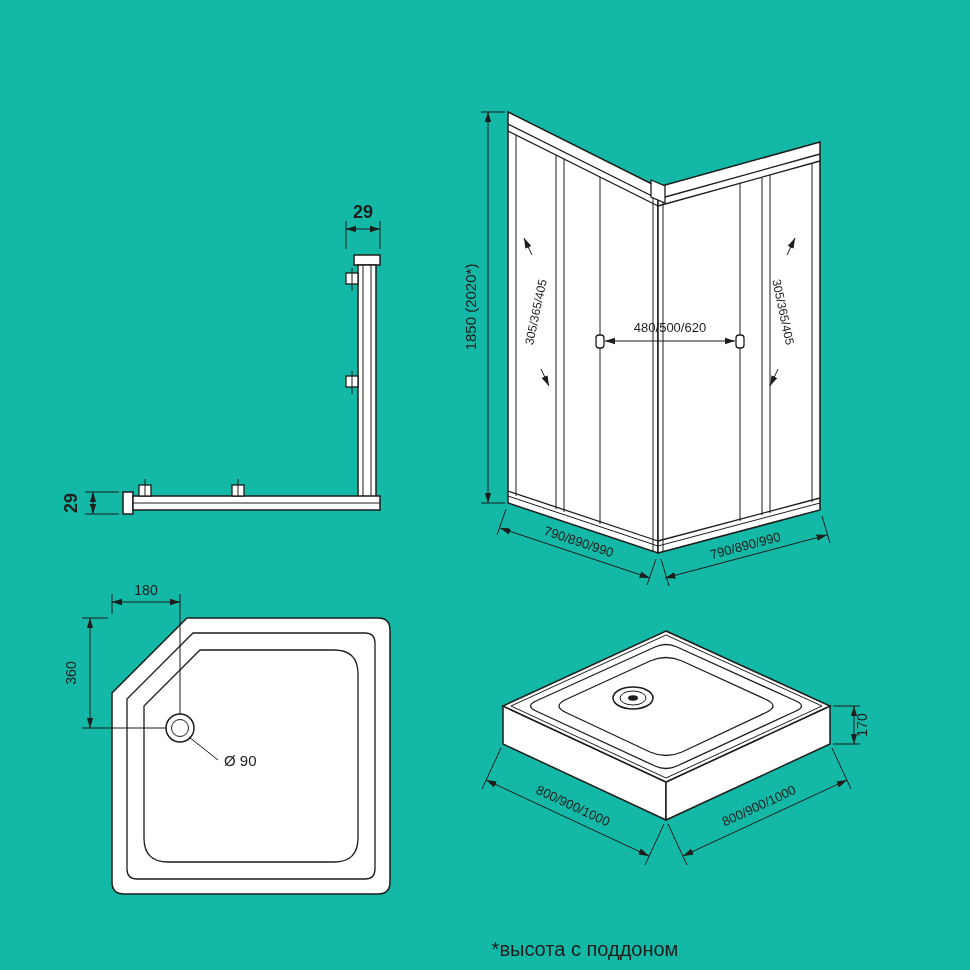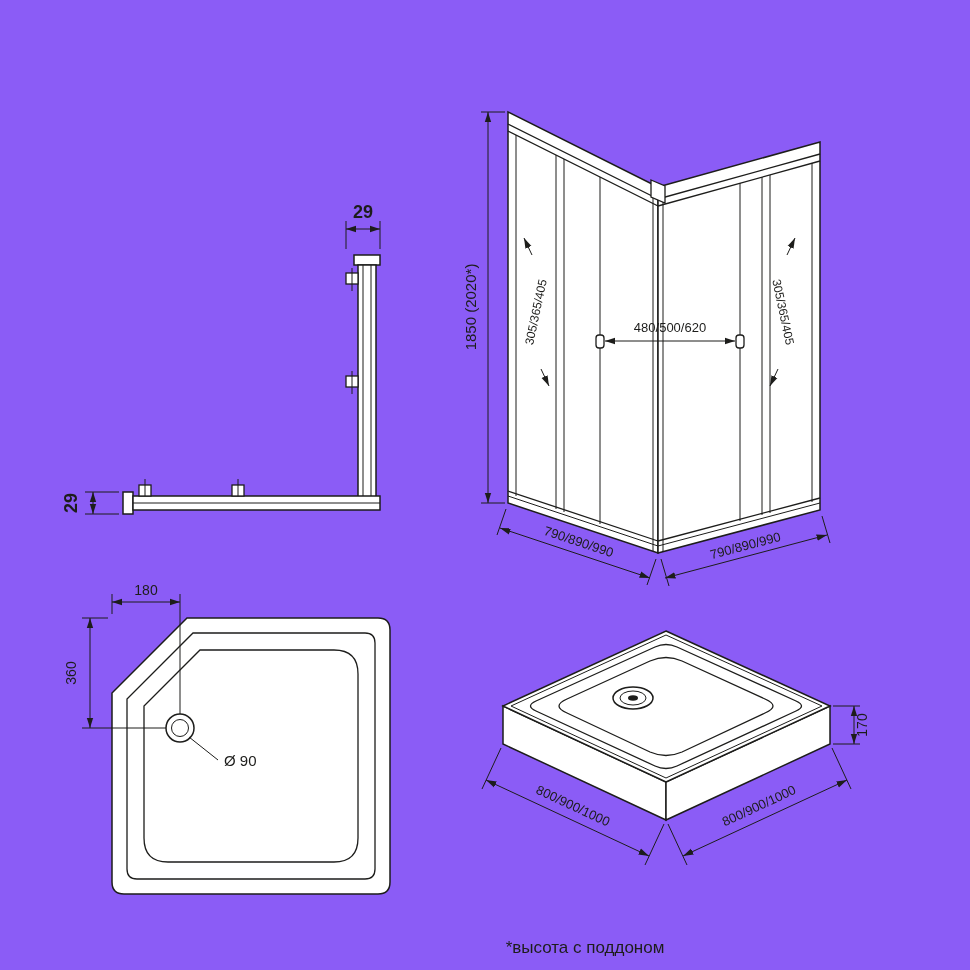--- a/index.html
+++ b/index.html
@@ -1,31 +1,31 @@
 <!DOCTYPE html>
 <html><head>
 <meta charset="utf-8">
 <style>
   html,body{margin:0;padding:0;background:#fff;}
-  #sheet{position:relative;width:970px;height:970px;background:#8b5cf6;overflow:hidden;
+  #sheet{position:relative;width:970px;height:970px;background:#14b8a6;overflow:hidden;
          font-family:"Liberation Sans",sans-serif;color:#1d1d1b;}
   svg{position:absolute;overflow:visible;}
   .ol{fill:#fff;stroke:#1d1d1b;stroke-width:1.5;stroke-linejoin:miter;}
   .ol2{fill:#fff;stroke:#1d1d1b;stroke-width:1.3;}
   .ln{fill:none;stroke:#1d1d1b;stroke-width:1.5;}
   .ln2{fill:none;stroke:#1d1d1b;stroke-width:1.3;}
   .thin{fill:none;stroke:#1d1d1b;stroke-width:1;}
   .dim{fill:none;stroke:#1d1d1b;stroke-width:1;}
   .t12{fill:#1d1d1b;font-size:12px;}
   .t13{fill:#1d1d1b;font-size:13px;}
   .t14{fill:#1d1d1b;font-size:14px;}
   .t15{fill:#1d1d1b;font-size:15px;}
   .t18b{fill:#1d1d1b;font-size:18px;font-weight:bold;}
   .footnote{position:absolute;left:425px;top:938px;width:320px;text-align:center;
-            font-size:17px;color:#1d1d1b;}
+            font-size:20px;color:#1d1d1b;}
 </style>
 </head>
 <body>
 
 <div id="sheet">
 
   <svg style="left:55px;top:195px" width="345" height="335" viewBox="0 0 345 335">
     <defs>
       <marker id="a1" viewBox="0 0 10 10" refX="9.5" refY="5" markerWidth="11" markerHeight="11" markerUnits="userSpaceOnUse" orient="auto-start-reverse">
         <path d="M9.5,5 L0,2 L0,8 Z" fill="#1d1d1b"></path>

